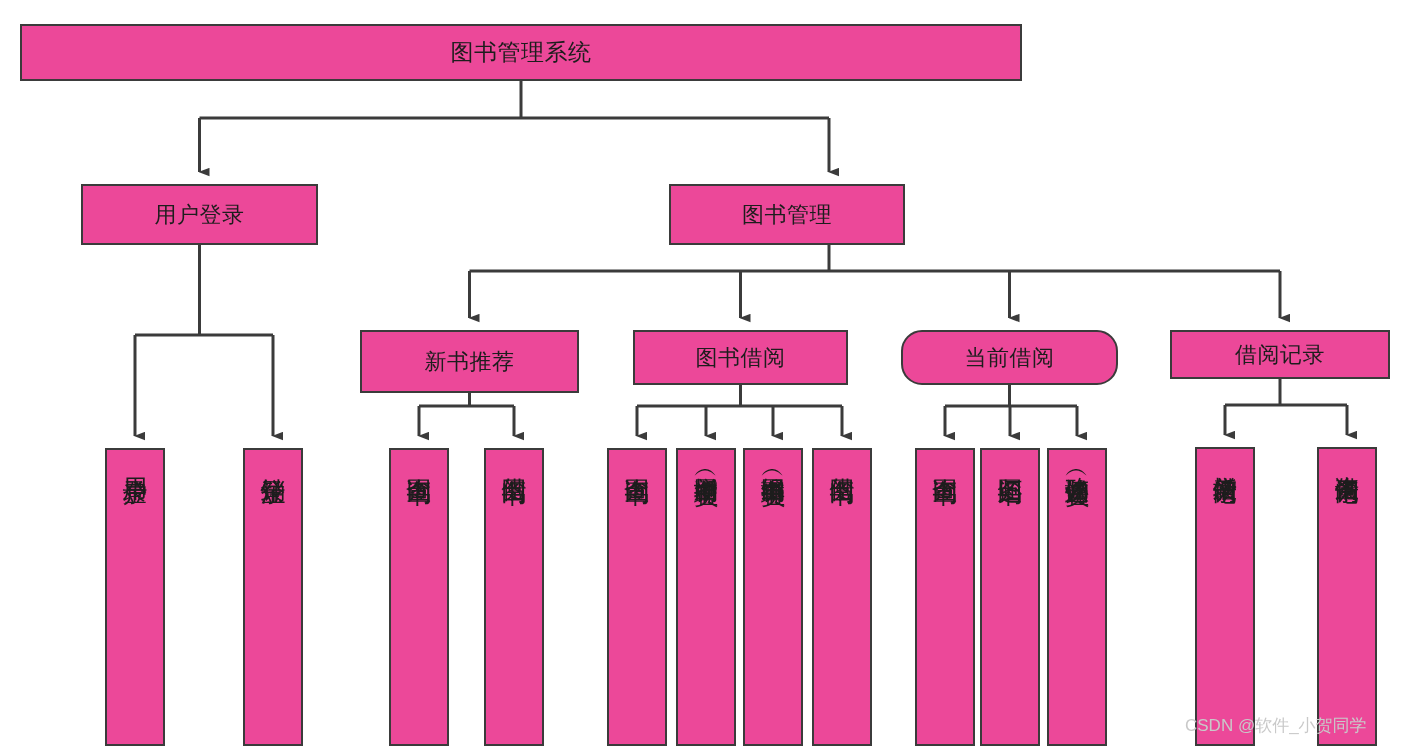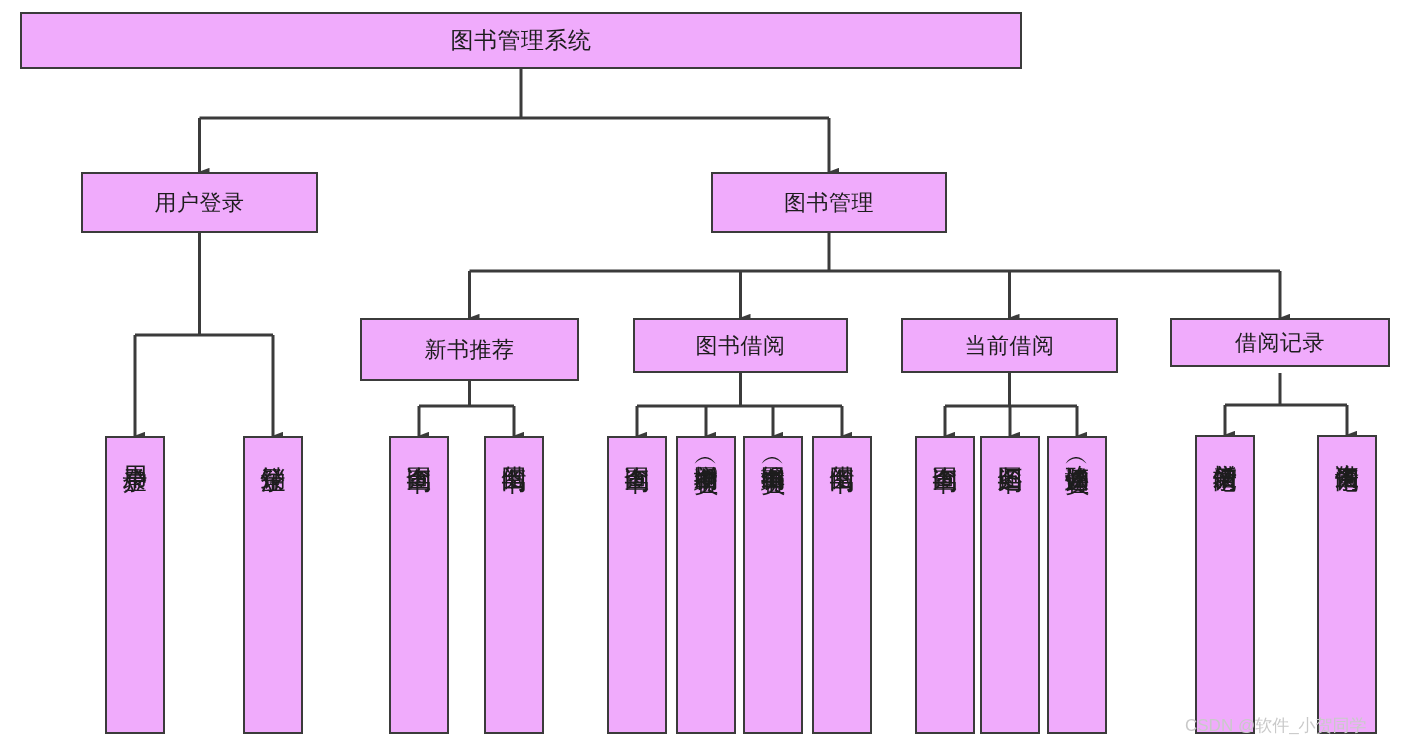--- a/index.html
+++ b/index.html
@@ -18,26 +18,27 @@
   #edges{
     position:absolute;
     left:0; top:0;
     width:1405px;
     height:747px;
     pointer-events:none;
   }
   .node{
     position:absolute;
     box-sizing:border-box;
-    background:#f0abfc;
+    background:#ec4899;
     border:2.5px solid #3b3b3b;
     display:flex;
     align-items:center;
     justify-content:center;
     z-index:2;
+    margin-top:12px;
   }
   .node .lbl{
     display:block;
     line-height:1.08;
     letter-spacing:0.5px;
     color:#1d1d1d;
   }
   
   .node.horiz .lbl{
     writing-mode:horizontal-tb;
@@ -118,30 +119,30 @@
       </g>
   </svg>
 
   <div id="nodes">
       <div class="node horiz root tall-text" style="left: 20px; top: 12px; width: 1002px; height: 57px;">
         <span class="lbl">图书管理系统</span>
       </div>
       <div class="node horiz" style="left: 81px; top: 172px; width: 237px; height: 61px;">
         <span class="lbl">用户登录</span>
       </div>
-      <div class="node horiz" style="left: 711px; top: 172px; width: 236px; height: 61px;">
+      <div class="node horiz" style="left: 669px; top: 172px; width: 236px; height: 61px;">
         <span class="lbl">图书管理</span>
       </div>
       <div class="node horiz" style="left: 360px; top: 318px; width: 219px; height: 63px;">
         <span class="lbl">新书推荐</span>
       </div>
       <div class="node horiz" style="left: 633px; top: 318px; width: 215px; height: 55px;">
         <span class="lbl">图书借阅</span>
       </div>
-      <div class="node horiz" style="left: 901px; top: 318px; width: 217px; height: 55px;">
+      <div class="node horiz" style="left: 901px; top: 318px; width: 217px; height: 55px; border-radius: 21px;">
         <span class="lbl">当前借阅</span>
       </div>
       <div class="node horiz" style="left: 1170px; top: 318px; width: 220px; height: 49px;">
         <span class="lbl">借阅记录</span>
       </div>
       <div class="node vert" style="left: 105px; top: 436px; width: 60px; height: 298px;">
         <span class="lbl">用户登录</span>
       </div>
       <div class="node vert" style="left: 243px; top: 436px; width: 60px; height: 298px;">
         <span class="lbl">注销登录</span>

